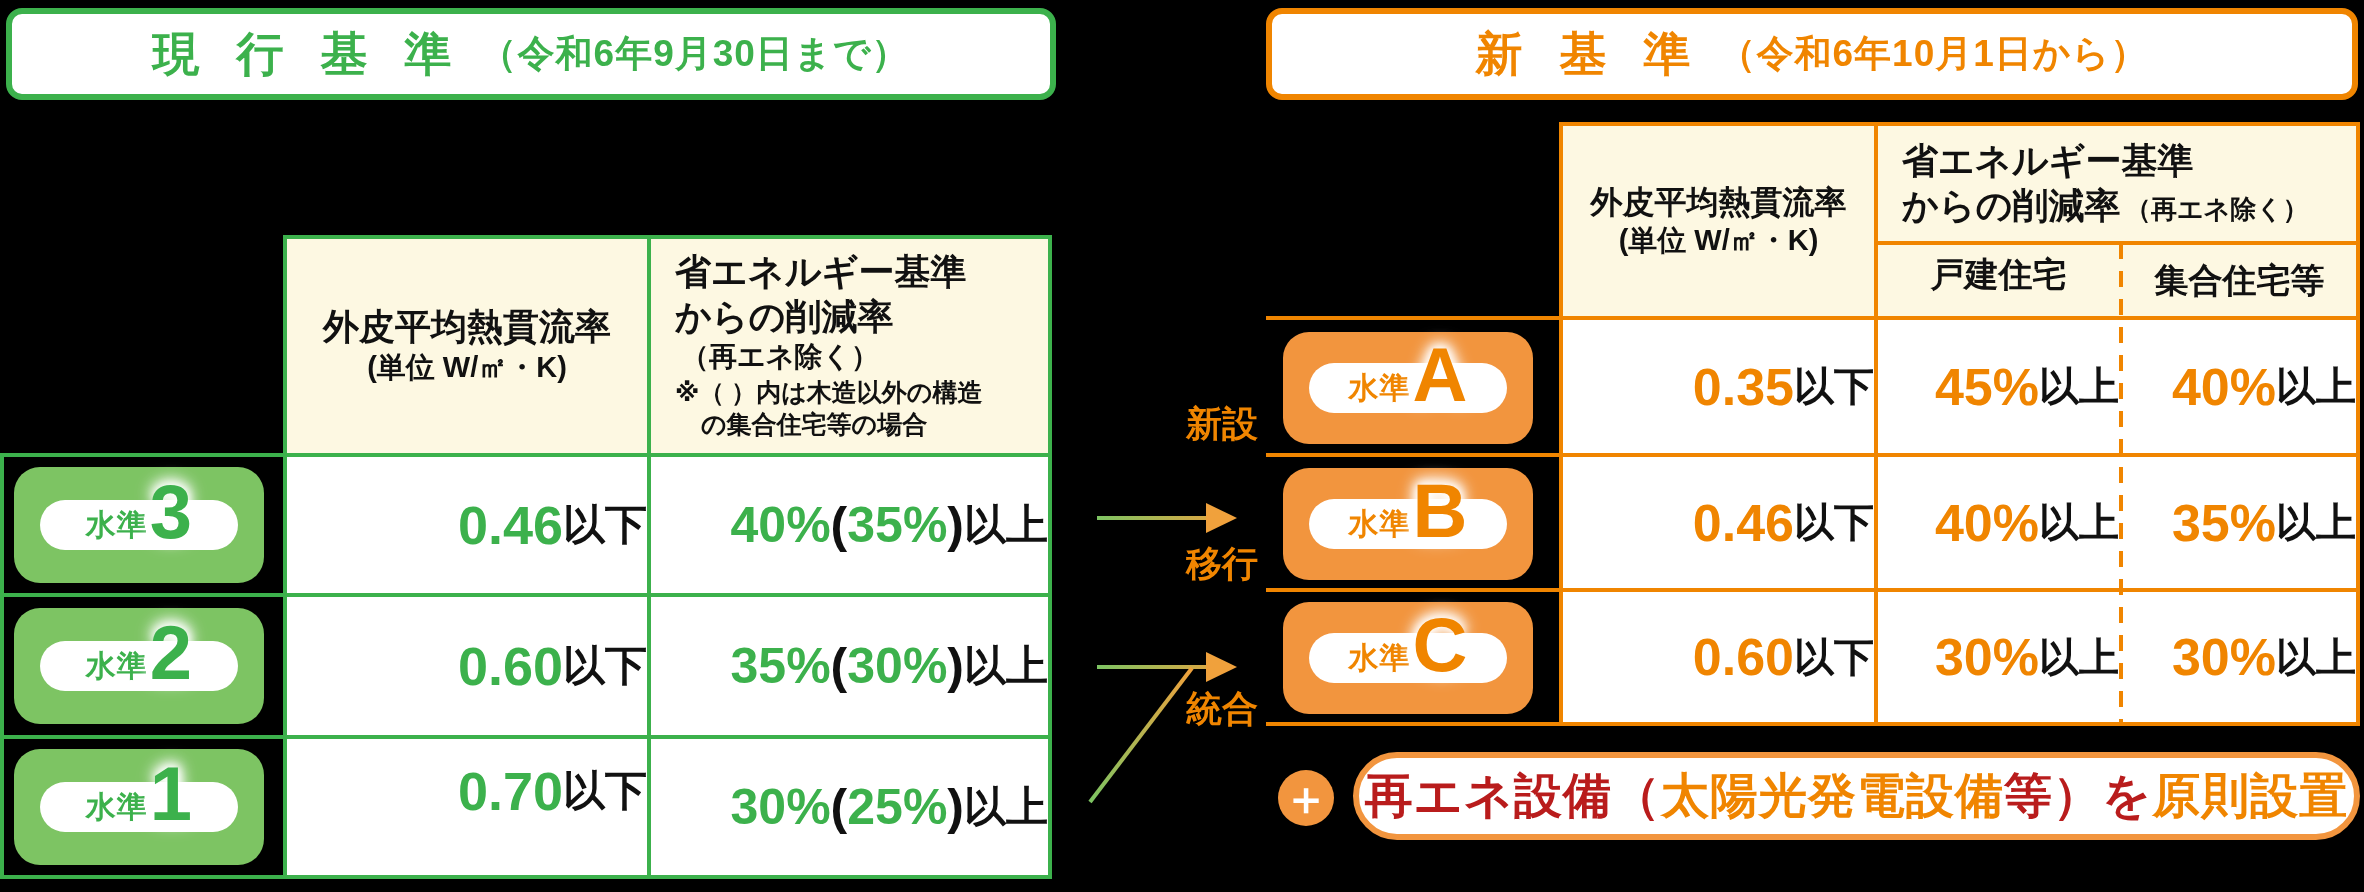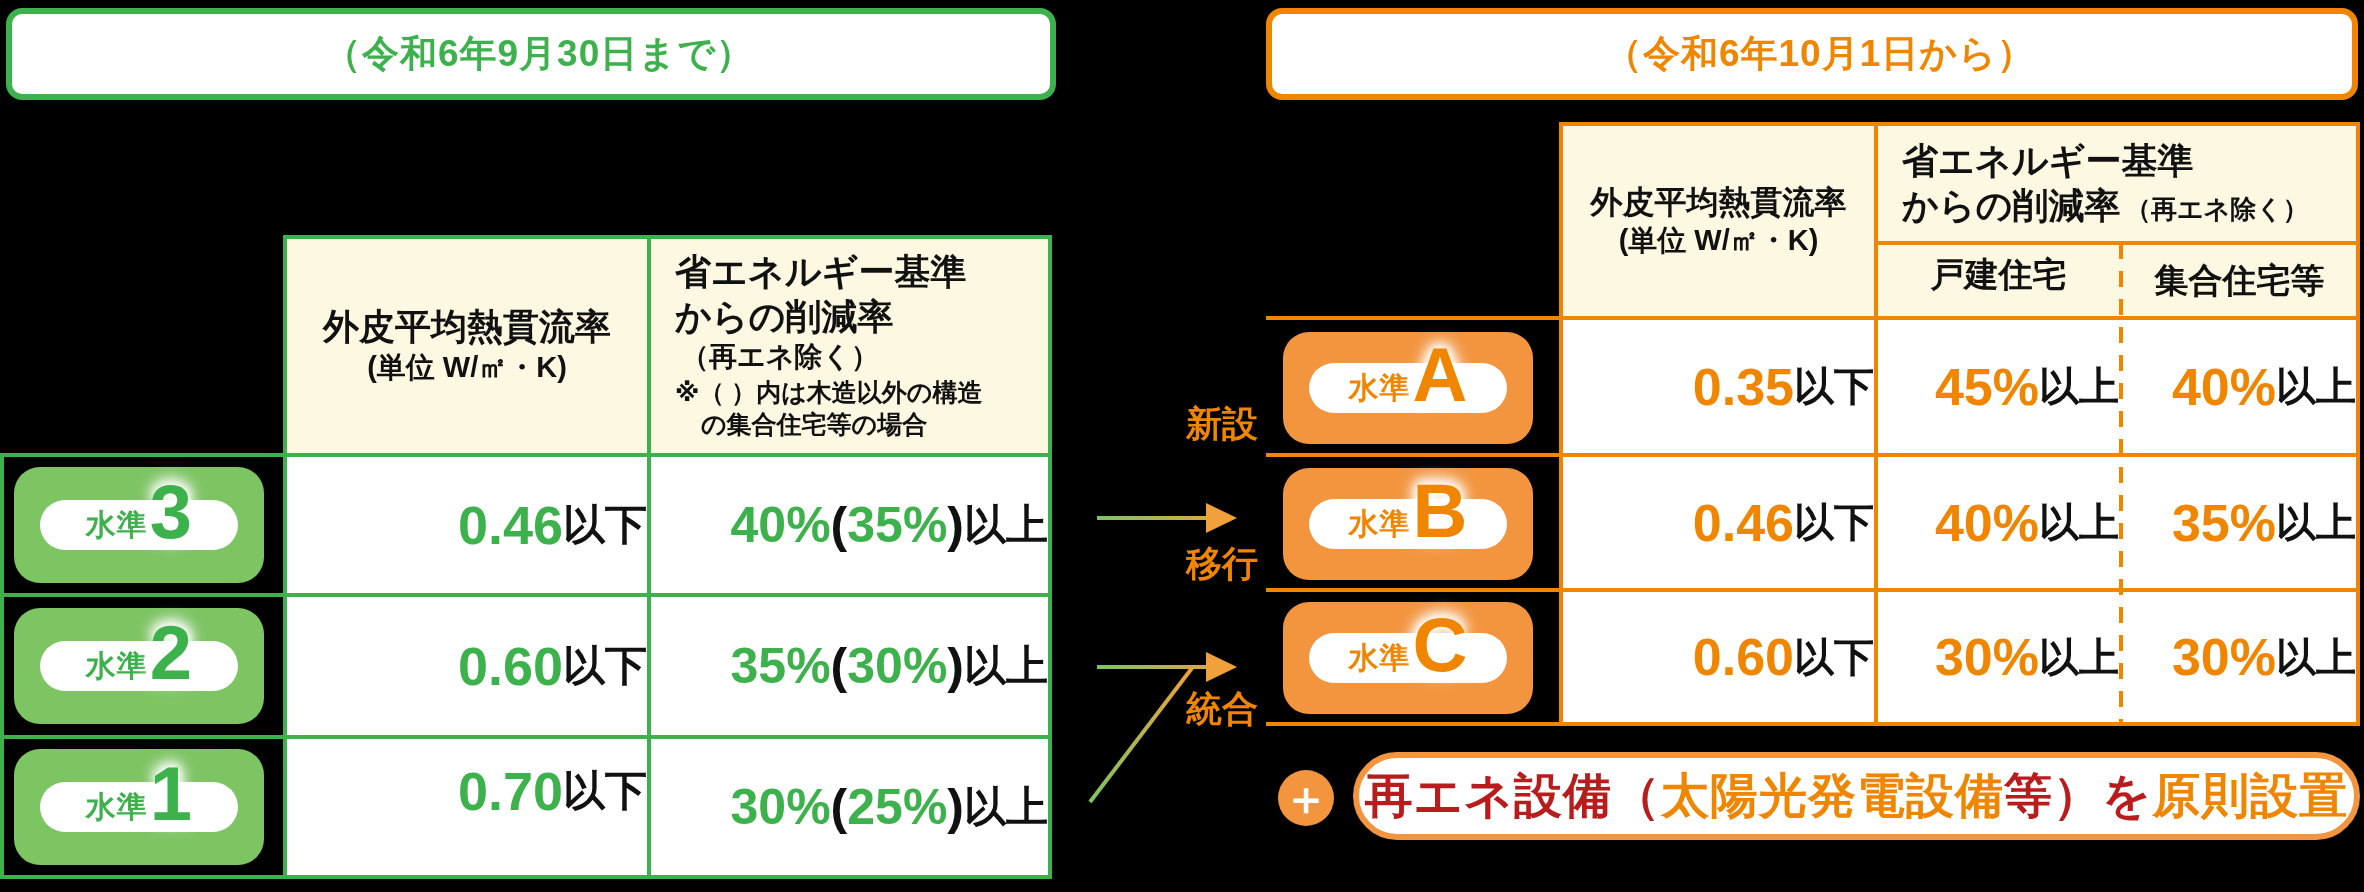--- a/index.html
+++ b/index.html
@@ -74,20 +74,21 @@
     display:flex;align-items:center;justify-content:center;white-space:nowrap;
   }
   .note-stadium span{font-size:48px;font-weight:bold;letter-spacing:1px;}
   .seg-black{color:#b91c1c;}
   .seg-orange{color:#f08500;}
 </style>
 </head>
 <body>
 
 <div class="abs hdr-box green" style="left:6px;top:8px;width:1038px;height:80px;">
+  <span class="hdr-title">現 行 基 準</span>
   <span class="hdr-sub">（令和6年9月30日まで）</span>
 </div>
 
 <div class="abs cream" style="left:285px;top:237px;width:765px;height:216px;"></div>
 <div class="abs white" style="left:285px;top:455px;width:765px;height:420px;"></div>
 
 <div class="abs gline" style="left:283px;top:235px;width:4px;height:644px;"></div>
 <div class="abs gline" style="left:647px;top:235px;width:4px;height:644px;"></div>
 <div class="abs gline" style="left:1048px;top:235px;width:4px;height:644px;"></div>
 <div class="abs gline" style="left:0px;top:453px;width:4px;height:426px;"></div>
@@ -182,20 +183,21 @@
     <line x1="1097" y1="667" x2="1206" y2="667" stroke="url(#gradH)" stroke-width="4"></line>
     <polygon points="1206,652 1206,682 1237,667" fill="#f0a13c"></polygon>
     <line x1="1090" y1="802" x2="1192" y2="668" stroke="url(#gradD)" stroke-width="4"></line>
   </g>
 </svg>
 <div class="abs flow-label" style="left:1186px;top:400px;">新設</div>
 <div class="abs flow-label" style="left:1186px;top:540px;">移行</div>
 <div class="abs flow-label" style="left:1186px;top:685px;">統合</div>
 
 <div class="abs hdr-box orange" style="left:1266px;top:8px;width:1080px;height:80px;">
+  <span class="hdr-title">新 基 準</span>
   <span class="hdr-sub">（令和6年10月1日から）</span>
 </div>
 
 <div class="abs cream" style="left:1561px;top:124px;width:797px;height:194px;"></div>
 <div class="abs white" style="left:1561px;top:318px;width:797px;height:404px;"></div>
 
 <div class="abs oline" style="left:1559px;top:122px;width:4px;height:604px;"></div>
 <div class="abs oline" style="left:1874px;top:122px;width:4px;height:604px;"></div>
 <div class="abs oline" style="left:2356px;top:122px;width:4px;height:604px;"></div>
 <div class="abs odash" style="left:2119px;top:243px;height:483px;"></div>

